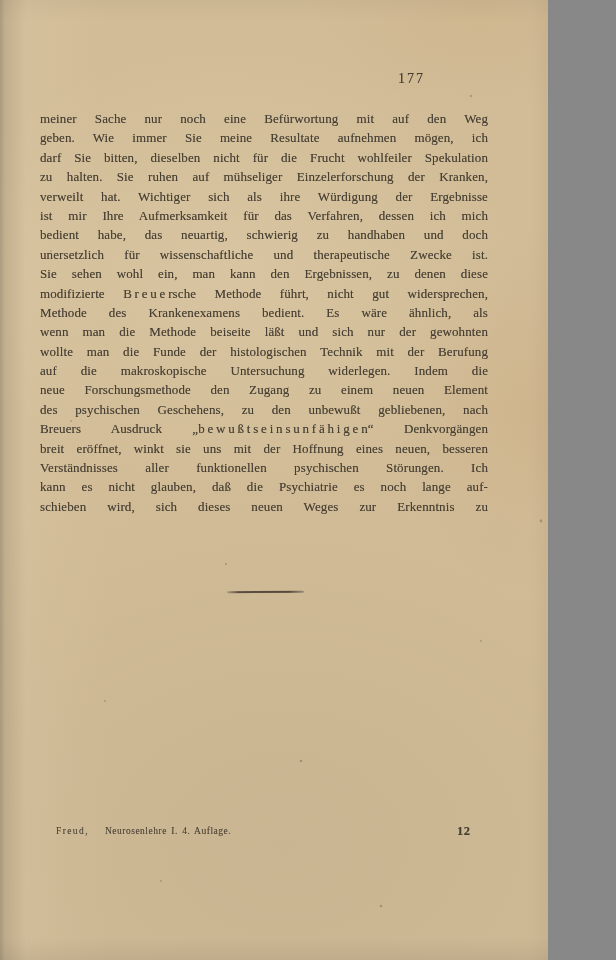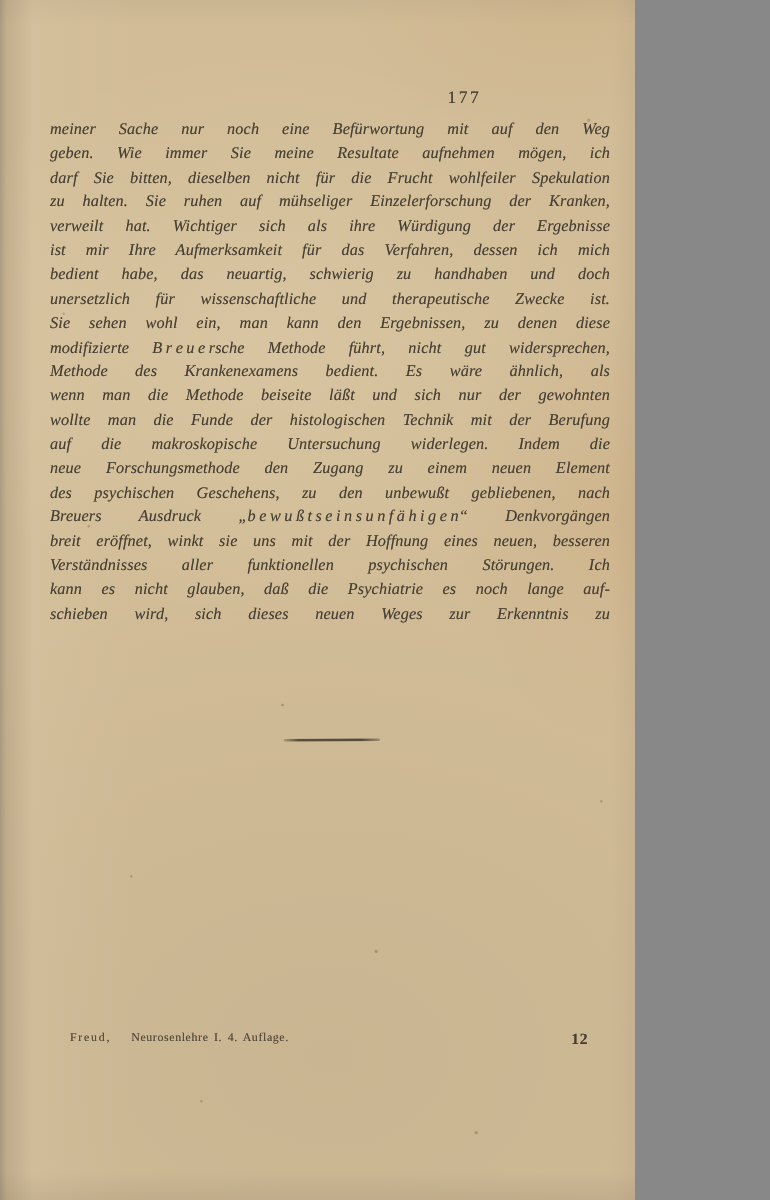--- a/index.html
+++ b/index.html
@@ -1,18 +1,18 @@
 <!DOCTYPE html>
 <html style="--paper: #d1bc97; --ink: #463f33; --ink_soft: #51483a;"><head>
 <meta charset="utf-8">
 <style>
   html, body { margin: 0; padding: 0; background: #888; }
   .page {
     position: relative;
-    width: 508px;
+    width: 548px;
     height: 960px;
     overflow: hidden;
     font-family: "Liberation Serif", "DejaVu Serif", serif;
     color: var(--ink, #463f33);
     background:
       linear-gradient(90deg, rgba(82,76,70,0.30) 0px, rgba(110,100,88,0.16) 5px, rgba(236,222,192,0.10) 26px, rgba(236,222,192,0.05) 60px, rgba(0,0,0,0) 110px),
       linear-gradient(270deg, rgba(140,120,95,0.10) 0px, rgba(0,0,0,0) 18px),
       linear-gradient(0deg, rgba(100,88,72,0.12) 0px, rgba(0,0,0,0) 22px),
       linear-gradient(180deg, rgba(120,105,85,0.08) 0px, rgba(0,0,0,0) 20px),
       radial-gradient(ellipse 420px 330px at 42% 28%, rgba(255,240,210,0.16), rgba(0,0,0,0) 70%),
@@ -25,23 +25,22 @@
     position: absolute;
     top: 71px;
     right: 123px;
     font-size: 14px;
     letter-spacing: 2px;
     text-shadow: 0 0 0.5px rgba(70,62,50,0.55);
   }
   .textblock {
     position: absolute;
     left: 40px;
-    top: 93px;
+    top: 109px;
     width: 448px;
-    font-style: italic;
   }
   .tline {
     font-size: 13px;
     line-height: 19.4px;
     height: 19.4px;
     white-space: nowrap;          
     text-align: justify;
     text-align-last: justify;
     letter-spacing: 0.1px;
     text-shadow: 0 0 0.5px rgba(70,62,50,0.5);

